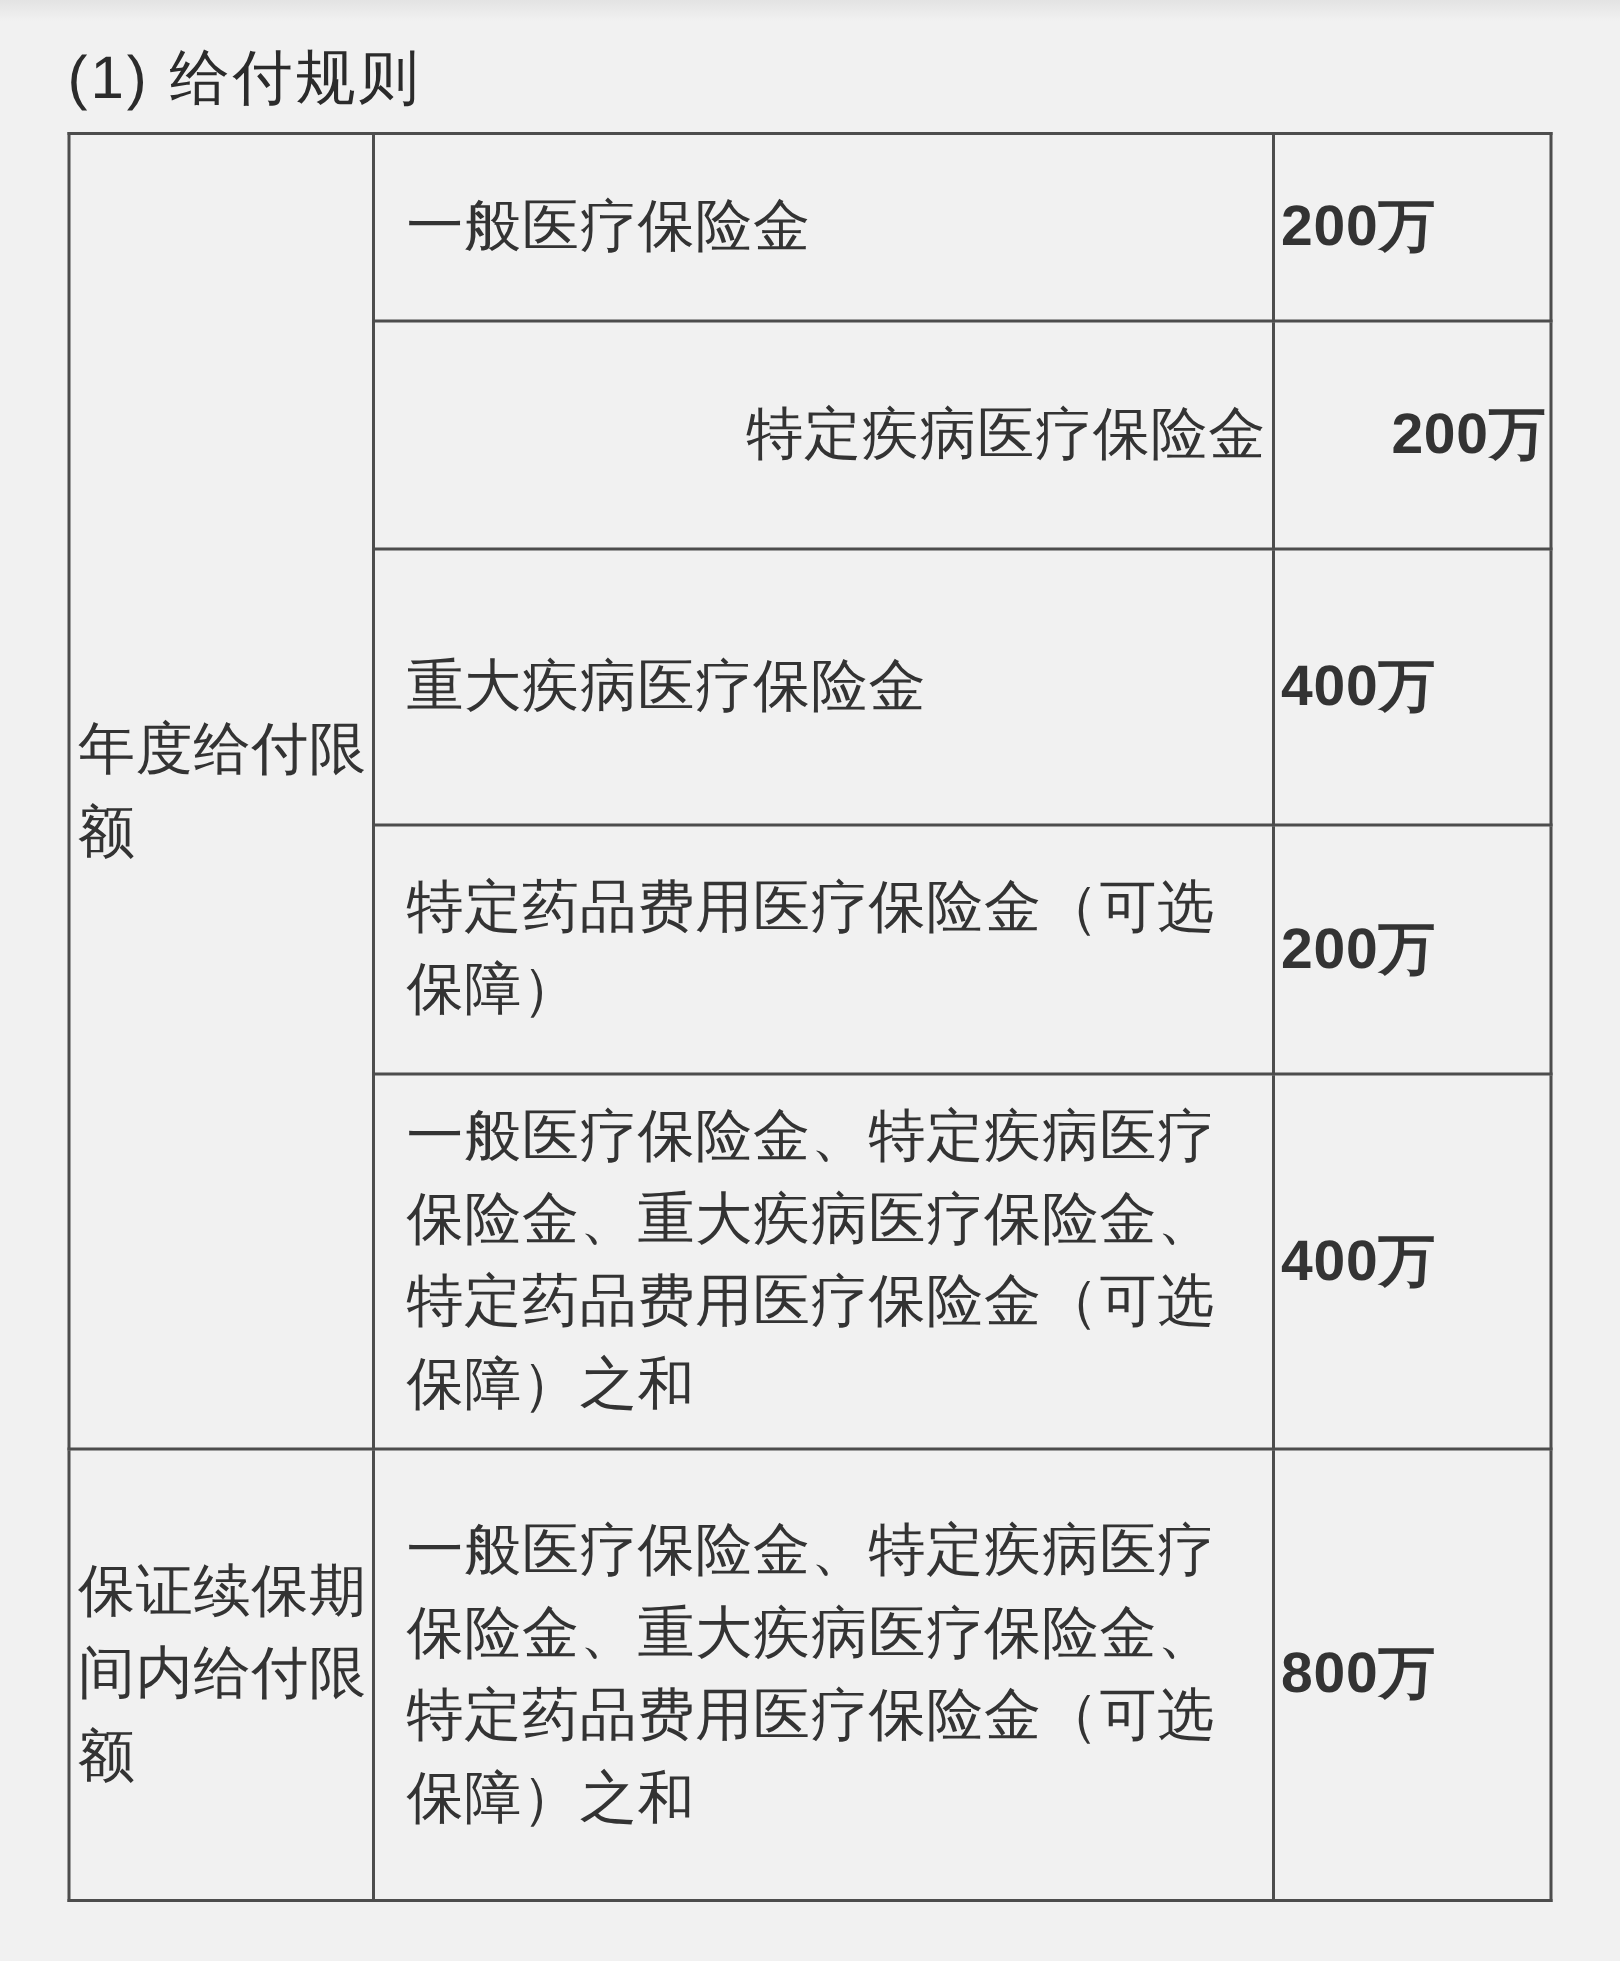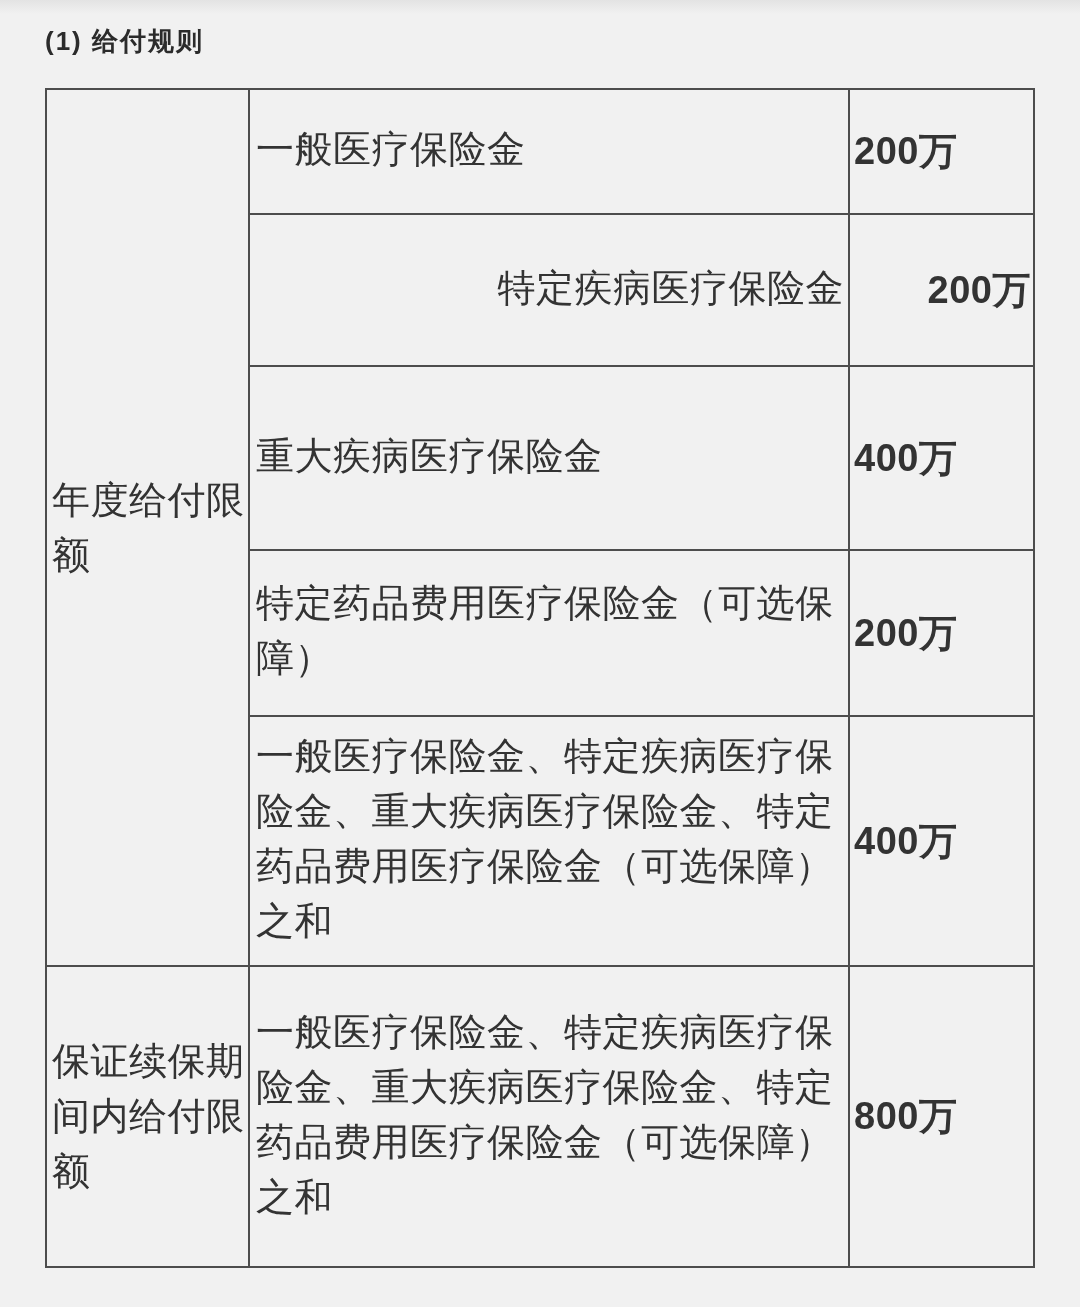--- a/index.html
+++ b/index.html
@@ -15,22 +15,22 @@
     height: 1307px;
     background: linear-gradient(#e3e3e3 0px, #f1f1f1 14px);
     overflow: hidden;
     box-sizing: border-box;
   }
   .page-title {
     margin: 0;
     position: absolute;
     left: 45px;
     top: 24px;
-    font-size: 26px;
-    font-weight: 700;
+    font-size: 40px;
+    font-weight: 400;
     letter-spacing: 2px;
     color: #2b2b2b;
   }
   table.benefits {
     position: absolute;
     left: 45px;
     top: 88px;
     border-collapse: collapse;
     table-layout: fixed;
     width: 988px;
@@ -41,21 +41,21 @@
     border: 2px solid #4d4d4d;
     vertical-align: middle;
     line-height: 55px;
     letter-spacing: 0.5px;
     overflow: hidden;
   }
   col.c-group { width: 203px; }
   col.c-item  { width: 600px; }
   col.c-limit { width: 185px; }
   td.label-cell { padding: 2px 2px 2px 5px; }
-  td.item-cell  { padding: 2px 4px 2px 6px; font-family: Liberation Mono, monospace; }
+  td.item-cell  { padding: 2px 4px 2px 21px; }
   td.limit-cell { padding: 2px 2px 2px 4px; font-weight: bold; }
   tr.h-r1 { height: 125px; }
   tr.h-r2 { height: 152px; text-align: right; }
   tr.h-r3 { height: 184px; }
   tr.h-r4 { height: 166px; }
   tr.h-r5 { height: 250px; }
   tr.h-r6 { height: 301px; }
   .footnote {
     position: absolute;
     left: 45px;

